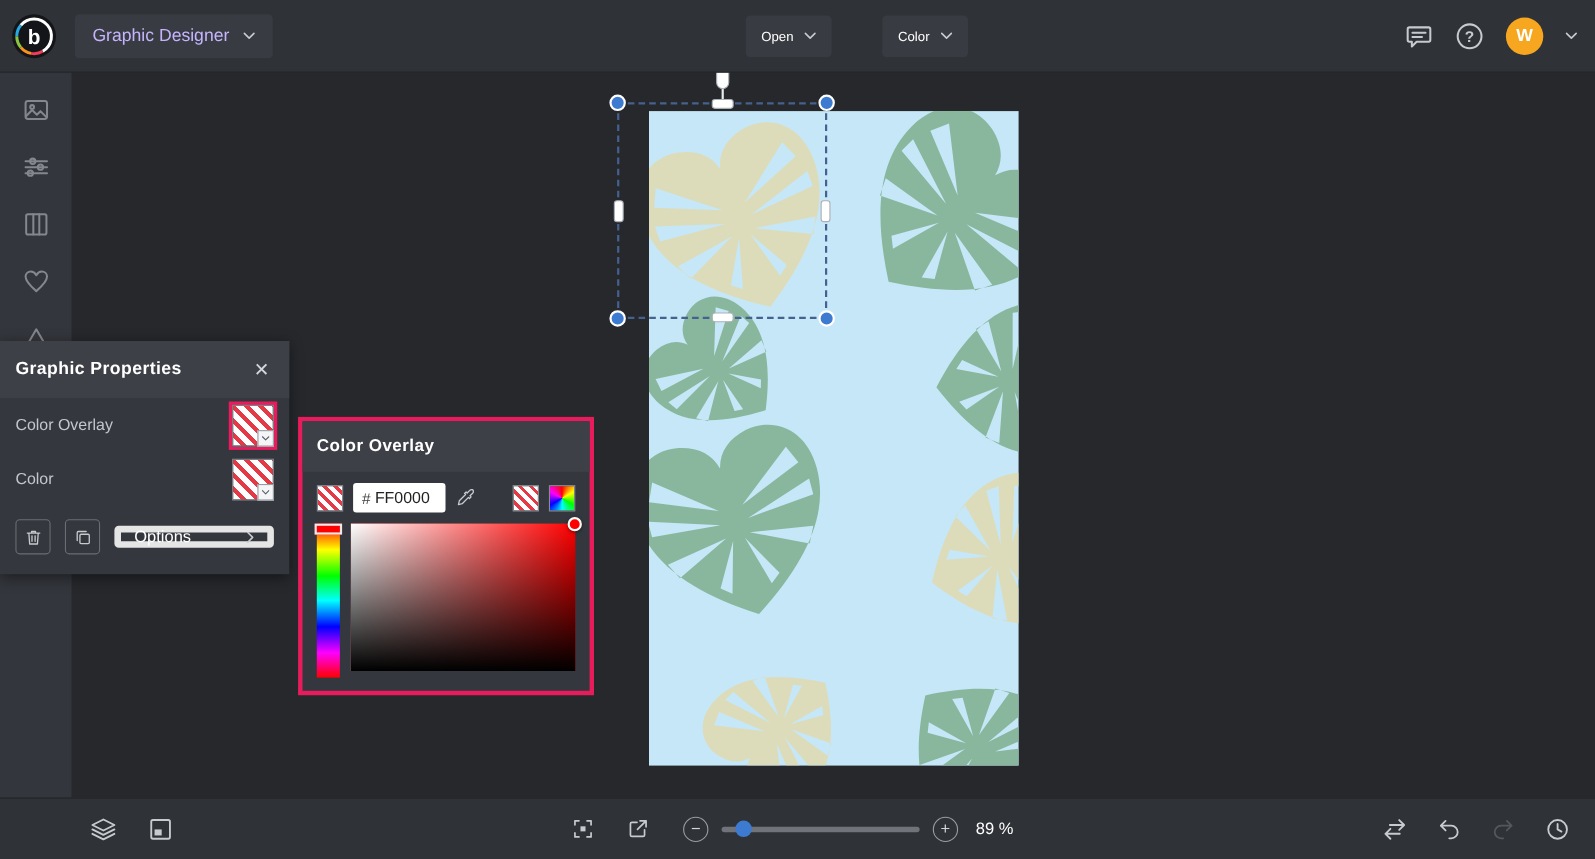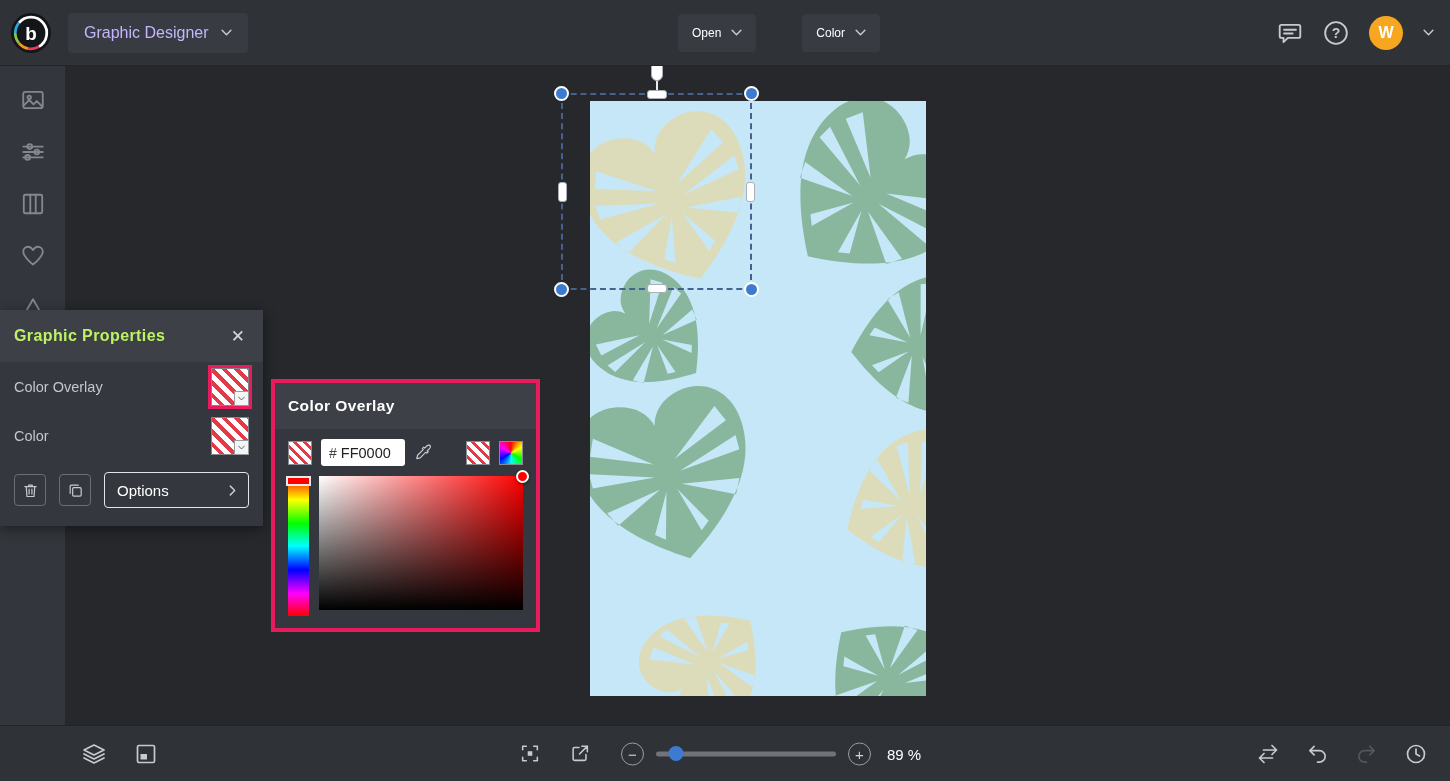--- a/index.html
+++ b/index.html
@@ -54,34 +54,34 @@
   .rot-stem{position:absolute;left:50%;top:-15px;width:2px;height:15px;background:#e8eaed;
             transform:translateX(-50%);}
   .rot-handle{position:absolute;left:50%;top:-38px;transform:translateX(-50%);width:12px;height:24px;
               background:#fff;border:1px solid #a9afb7;border-radius:6px;box-sizing:border-box;cursor:pointer;}
 
   
   .props-panel{position:absolute;left:0;top:310px;width:263px;background:var(--panel-bg,#34373d);
                z-index:30;box-shadow:0 3px 12px rgba(0,0,0,.45);}
   .props-header{height:52px;background:var(--panel-header-bg,#3d4047);display:flex;align-items:center;
                 justify-content:space-between;padding:0 14px;}
-  .props-title{color:#bef264;font-size:16px;font-weight:bold;letter-spacing:.4px;}
+  .props-title{color:#ffffff;font-size:16px;font-weight:bold;letter-spacing:.4px;}
   .close-btn{color:#d4d7db;font-size:17px;background:none;border:none;cursor:pointer;padding:2px 4px;
              font-family:inherit;}
   .prop-row{display:flex;align-items:center;justify-content:space-between;padding:0 14px;height:49px;}
   .prop-label{color:#c3c6cb;font-size:14.5px;}
   .swatch-btn{position:relative;width:38px;height:38px;border:1px solid #82858b;box-sizing:border-box;
               background:repeating-linear-gradient(45deg,#fff 0 5px,#e23b47 5px 9px);cursor:pointer;padding:0;}
   .swatch-btn.highlighted{box-shadow:0 0 0 3px var(--accent-pink,#e81c5c);}
   .swatch-chev{position:absolute;right:-1px;bottom:-1px;width:13px;height:13px;background:#f4f5f6;
                border:1px solid #979ca2;display:flex;align-items:center;justify-content:center;}
   .panel-footer{display:flex;align-items:center;gap:13px;padding:12px 14px 18px;}
   .tool-btn{width:32px;height:32px;border:1px solid #6a6d73;background:transparent;border-radius:4px;
             display:flex;align-items:center;justify-content:center;cursor:pointer;flex:0 0 auto;}
-  .options-btn{flex:1;height:36px;border:1px solid #e5e5e5;background:transparent;border-radius:4px;
+  .options-btn{flex:1;height:20px;border:6px solid #e5e5e5;background:transparent;border-radius:4px;
                color:#fff;font-size:15px;display:flex;align-items:center;justify-content:space-between;
                padding:0 12px;cursor:pointer;font-family:inherit;}
 
   
   .color-popup{position:absolute;left:271px;top:379px;width:269px;height:253px;box-sizing:border-box;
                border:4px solid var(--accent-pink,#e81c5c);background:var(--panel-bg,#34373d);z-index:40;}
   .popup-header{height:46px;background:var(--panel-header-bg,#3d4047);display:flex;align-items:center;
                 padding:0 13px;color:#fff;font-size:15.5px;font-weight:bold;letter-spacing:.4px;}
   .popup-row{display:flex;align-items:center;gap:9px;padding:10px 13px 7px;}
   .mini-swatch{width:24px;height:24px;border:1px solid #888c92;box-sizing:border-box;cursor:pointer;padding:0;

